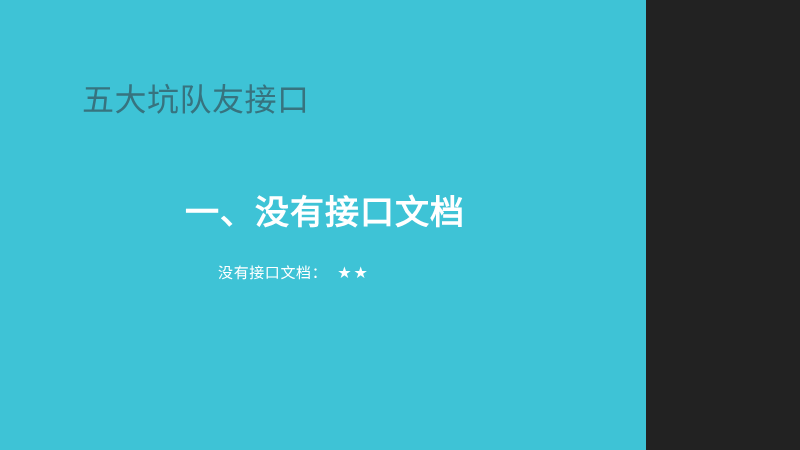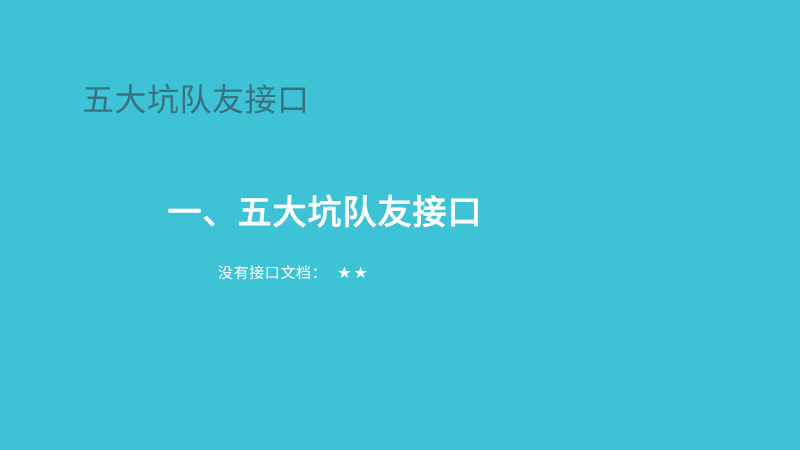--- a/index.html
+++ b/index.html
@@ -9,21 +9,21 @@
   }
 
   body {
     background: #222;
     font-family: "Liberation Sans", "DejaVu Sans", sans-serif;
   }
 
   
   .slide {
     position: relative;
-    width: 800px;
+    width: 646px;
     height: 450px;
     overflow: hidden;
     background: #3ec3d6;
     -webkit-font-smoothing: antialiased;
   }
 
   
   .deck-title {
     position: absolute;
     left: 82px;
@@ -86,20 +86,20 @@
   }
 </style>
 </head>
 <body>
 
 <div class="slide">
 
   <h2 class="deck-title">五大坑队友接口</h2>
 
   <div class="headline-block">
-    <h1 class="headline">一、五大坑队友接口</h1>
+    <h1 class="headline">一、没有接口文档</h1>
   </div>
 
   <div class="rating-line">
     <span class="rating-label">没有接口文档：</span><span class="rating-stars">★★</span>
   </div>
 
 </div>
 
 </body></html>

